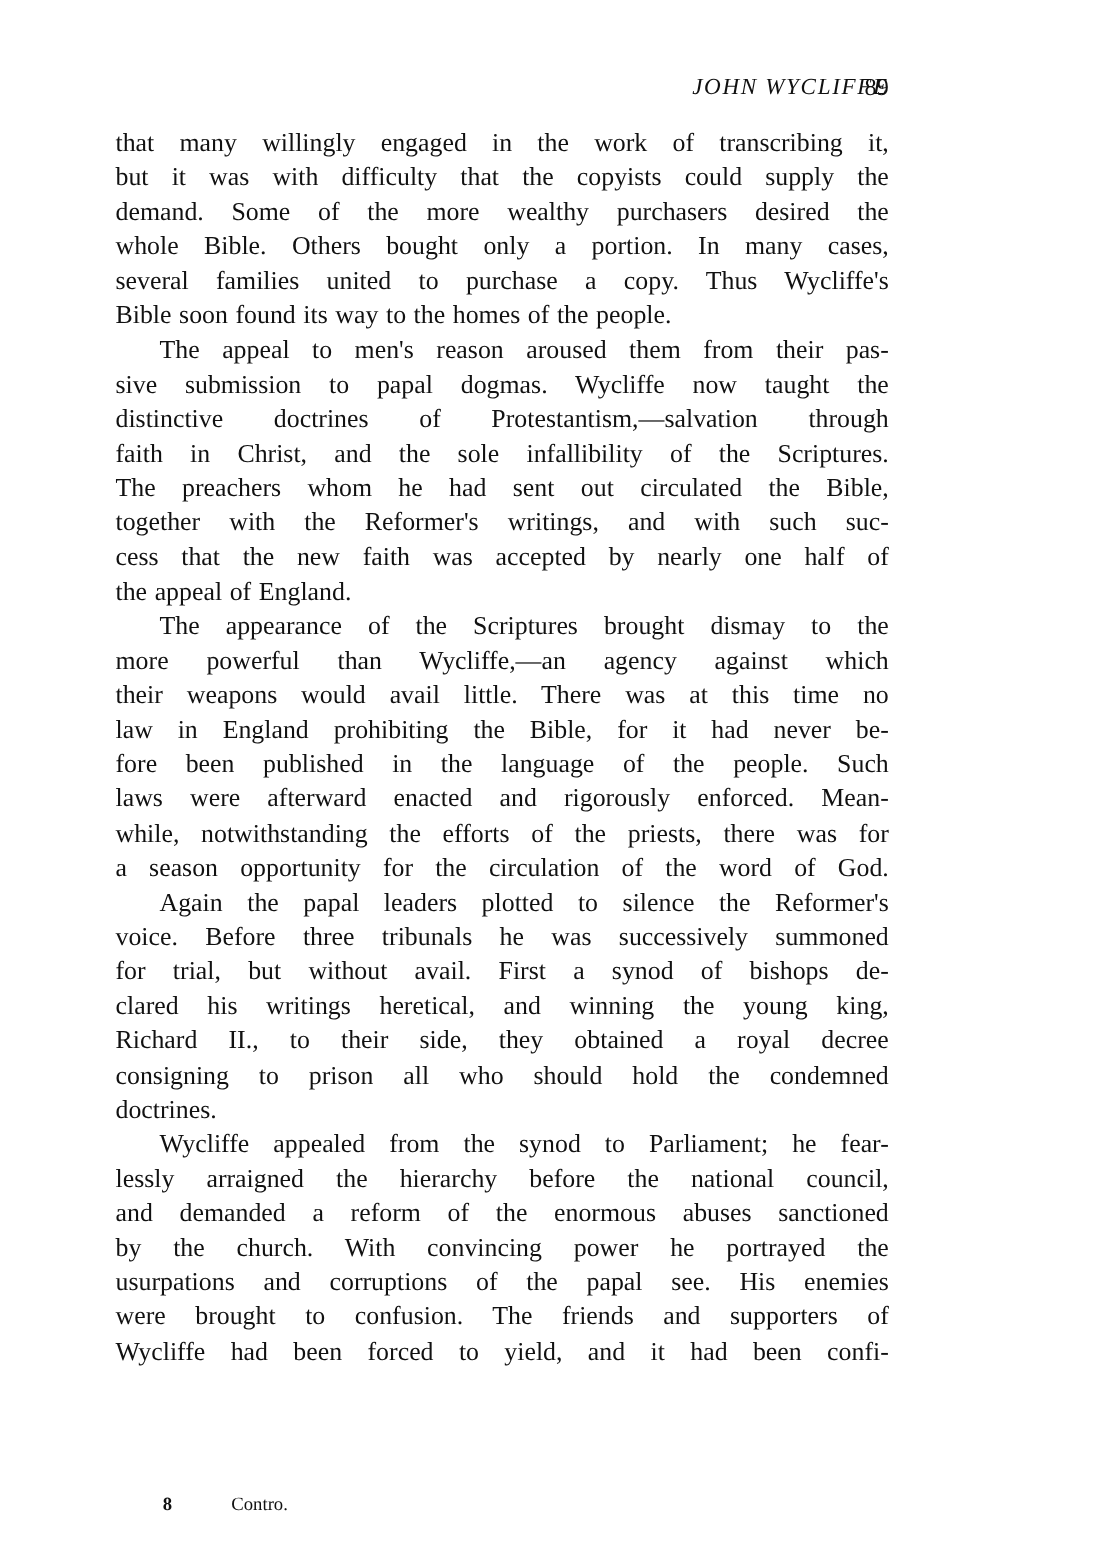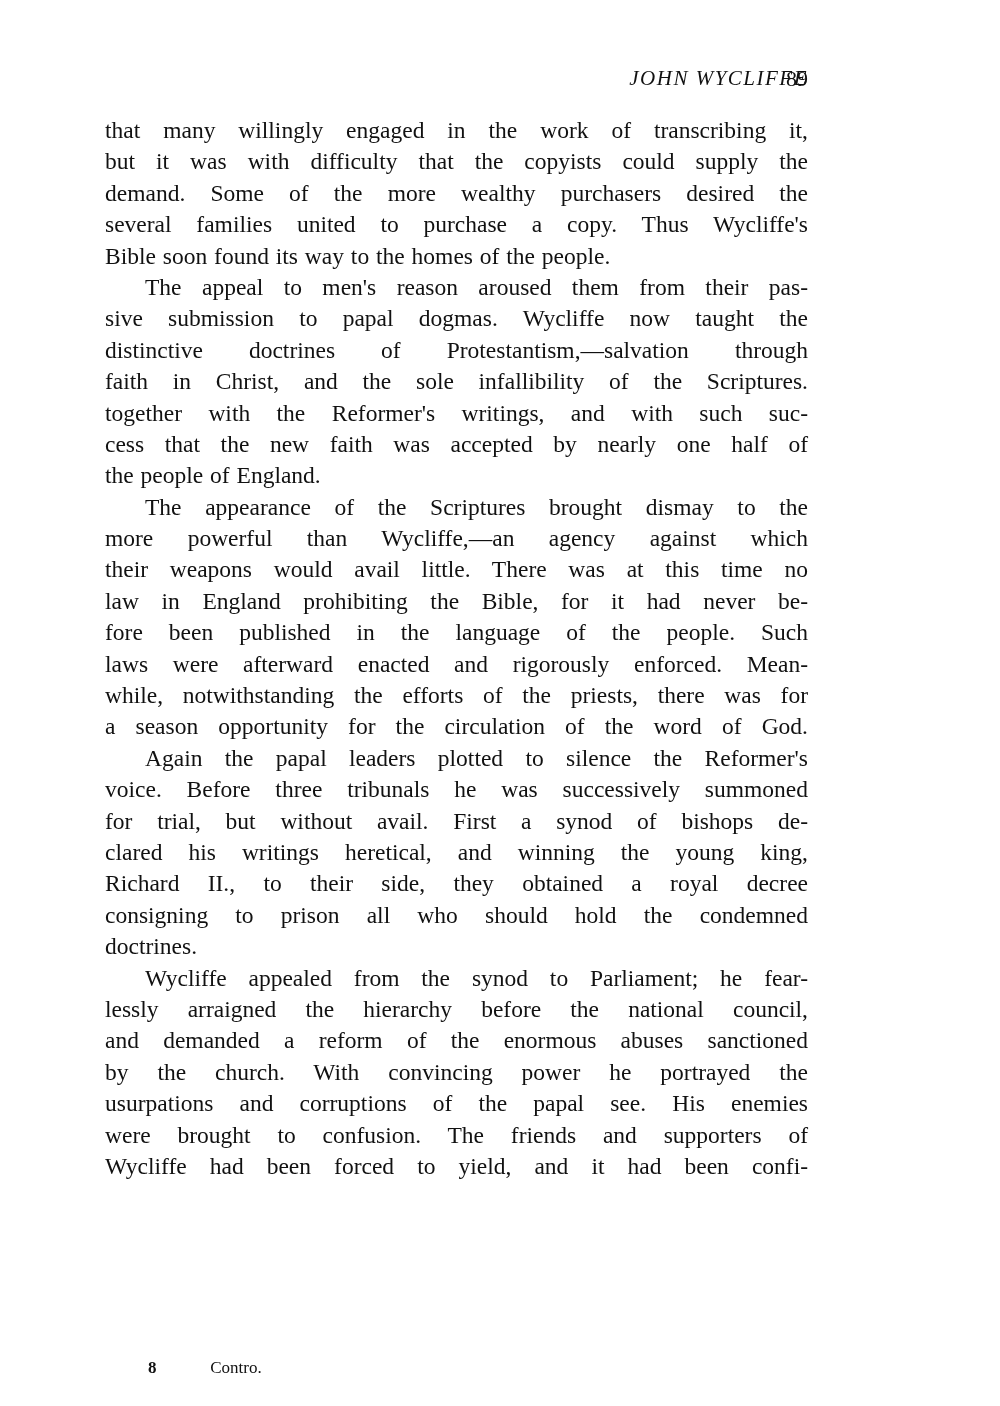--- a/index.html
+++ b/index.html
@@ -85,32 +85,34 @@
   <div class="running-title">JOHN WYCLIFFE</div>
   <div class="page-number">89</div>
 </div>
 
 <div class="text-block">
 
   <div class="para">
     <span class="line">that many willingly engaged in the work of transcribing it,</span>
     <span class="line">but it was with difficulty that the copyists could supply the</span>
     <span class="line">demand.  Some of the more wealthy purchasers desired the</span>
+    <span class="line">whole Bible.  Others bought only a portion.  In many cases,</span>
     <span class="line">several families united to purchase a copy.  Thus Wycliffe's</span>
     <span class="line last">Bible soon found its way to the homes of the people.</span>
   </div>
 
   <div class="para">
     <span class="line" style="padding-left:40px">The appeal to men's reason aroused them from their pas-</span>
     <span class="line">sive submission to papal dogmas.  Wycliffe now taught the</span>
     <span class="line">distinctive doctrines of Protestantism,—salvation through</span>
     <span class="line">faith in Christ, and the sole infallibility of the Scriptures.</span>
+    <span class="line">The preachers whom he had sent out circulated the Bible,</span>
     <span class="line">together with the Reformer's writings, and with such suc-</span>
     <span class="line">cess that the new faith was accepted by nearly one half of</span>
-    <span class="line last">the people of England.</span>
+    <span class="line last">the appeal of England.</span>
   </div>
 
   <div class="para">
     <span class="line" style="padding-left:40px">The appearance of the Scriptures brought dismay to the</span>
     <span class="line">more powerful than Wycliffe,—an agency against which</span>
     <span class="line">their weapons would avail little.  There was at this time no</span>
     <span class="line">law in England prohibiting the Bible, for it had never be-</span>
     <span class="line">fore been published in the language of the people.  Such</span>
     <span class="line">laws were afterward enacted and rigorously enforced.  Mean-</span>
     <span class="line">while, notwithstanding the efforts of the priests, there was for</span>

